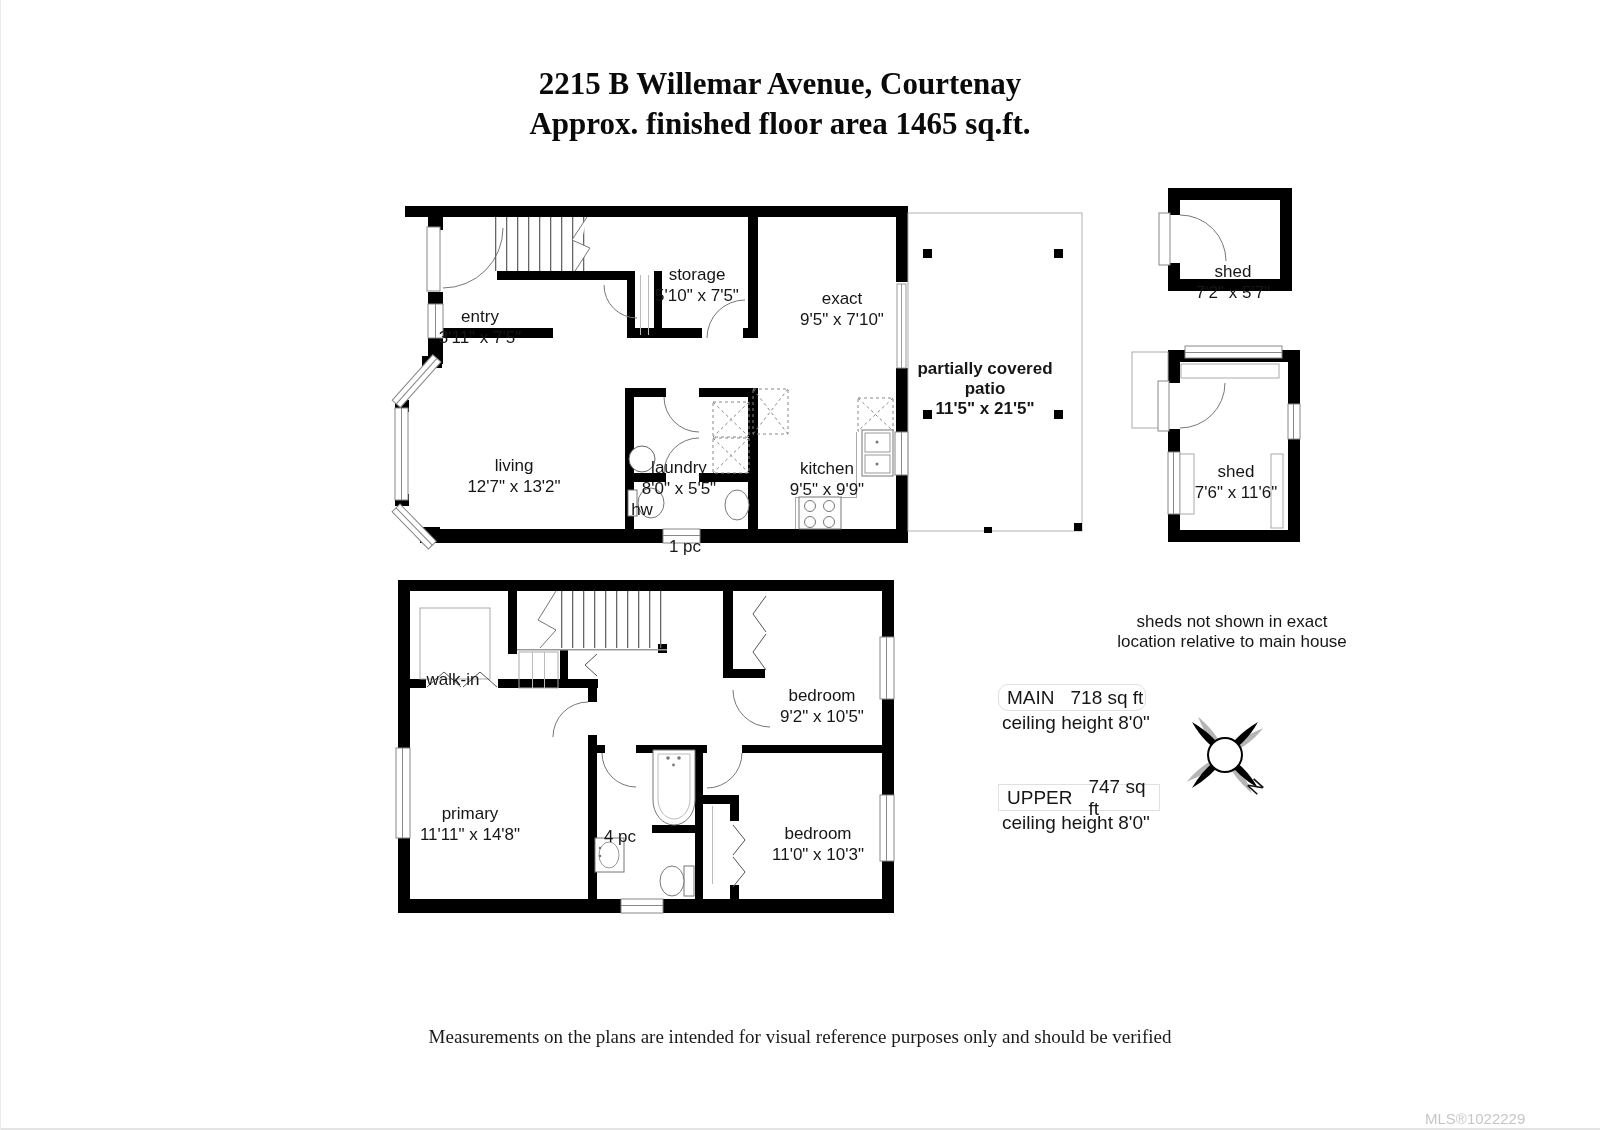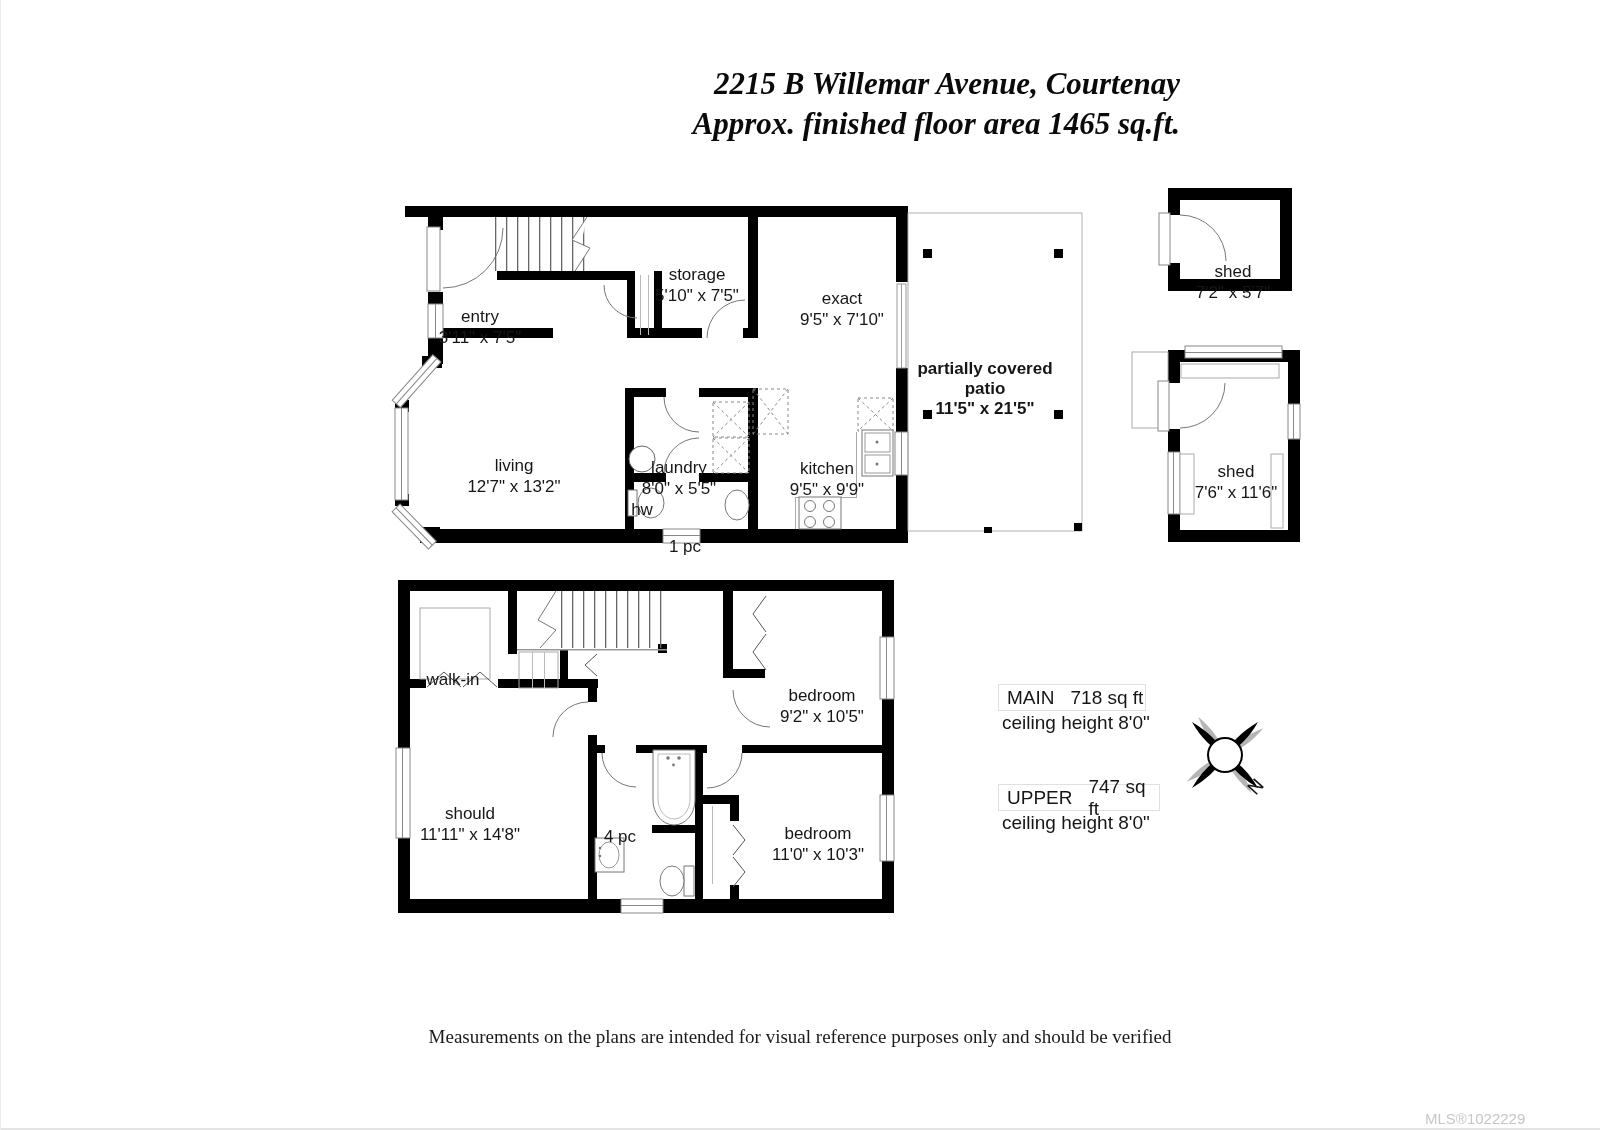--- a/index.html
+++ b/index.html
@@ -1,22 +1,22 @@
 <!DOCTYPE html>
 <html><head>
 <meta charset="utf-8">
 <style>
   html,body{margin:0;padding:0;background:#fff;}
   .page{position:relative;width:1600px;height:1130px;background:#fff;overflow:hidden;
         font-family:"Liberation Sans",sans-serif;
         box-shadow: inset 1px 0 0 #ececec, inset 0 -2px 0 #e4e4e4;}
   .gfx{position:absolute;left:0;top:0;}
   .lbl{position:absolute;font-size:17px;line-height:21px;color:#161616;text-align:center;white-space:nowrap;margin-top:42px;}
-  .title{position:absolute;left:380px;top:64px;width:800px;text-align:right;
-         font-family:"Liberation Serif",serif;font-weight:bold;font-size:31px;line-height:40px;color:#0a0a0a;font-style:italic;}
+  .title{position:absolute;left:380px;top:64px;width:800px;text-align:center;
+         font-family:"Liberation Serif",serif;font-weight:bold;font-size:31px;line-height:40px;color:#0a0a0a;}
   .areabox{position:absolute;border:1px solid #e0e0e0;height:27px;display:flex;align-items:center;
            padding-left:8px;gap:16px;font-size:19px;color:#161616;box-sizing:border-box;}
   .ceil{position:absolute;font-size:19px;color:#161616;white-space:nowrap;}
   .north{position:absolute;font-size:19px;color:#111;transform:rotate(-48deg);}
   .disclaimer{position:absolute;left:300px;top:1026px;width:1000px;text-align:center;
               font-family:"Liberation Serif",serif;font-size:19px;color:#1a1a1a;}
   .mls{position:absolute;left:1425px;top:1110px;width:160px;text-align:left;font-size:15px;color:#c6c6c6;}
 </style>
 </head>
 <body>
@@ -332,41 +332,45 @@
   </div>
 
   <div class="lbl" style="left:1173px;top:219px;width:120px;">
     <div>shed</div>
     <div>7'2" x 5'7"</div>
   </div>
   <div class="lbl" style="left:1176px;top:419px;width:120px;">
     <div>shed</div>
     <div>7'6" x 11'6"</div>
   </div>
+  <div class="lbl" style="left:1082px;top:570px;width:300px;line-height:20px;">
+    <div>sheds not shown in exact</div>
+    <div>location relative to main house</div>
+  </div>
 
   <div class="lbl" style="left:413px;top:627px;width:80px;">
     <div>walk-in</div>
   </div>
   <div class="lbl" style="left:762px;top:643px;width:120px;">
     <div>bedroom</div>
     <div>9'2" x 10'5"</div>
   </div>
   <div class="lbl" style="left:410px;top:761px;width:120px;">
-    <div>should</div>
+    <div>primary</div>
     <div>11'11" x 14'8"</div>
   </div>
   <div class="lbl" style="left:590px;top:784px;width:60px;">
     <div>4 pc</div>
   </div>
   <div class="lbl" style="left:758px;top:781px;width:120px;">
     <div>bedroom</div>
     <div>11'0" x 10'3"</div>
   </div>
 
-  <div class="areabox" style="left:998px;top:684px;width:148px;">
+  <div class="areabox" style="left:998px;top:684px;width:148px;border-radius:10px;">
     <span>MAIN</span>
     <span>718 sq ft</span>
   </div>
   <div class="ceil" style="left:1002px;top:712px;">ceiling height 8'0"</div>
   <div class="areabox" style="left:998px;top:784px;width:162px;">
     <span>UPPER</span>
     <span>747 sq ft</span>
   </div>
   <div class="ceil" style="left:1002px;top:812px;">ceiling height 8'0"</div>
 

